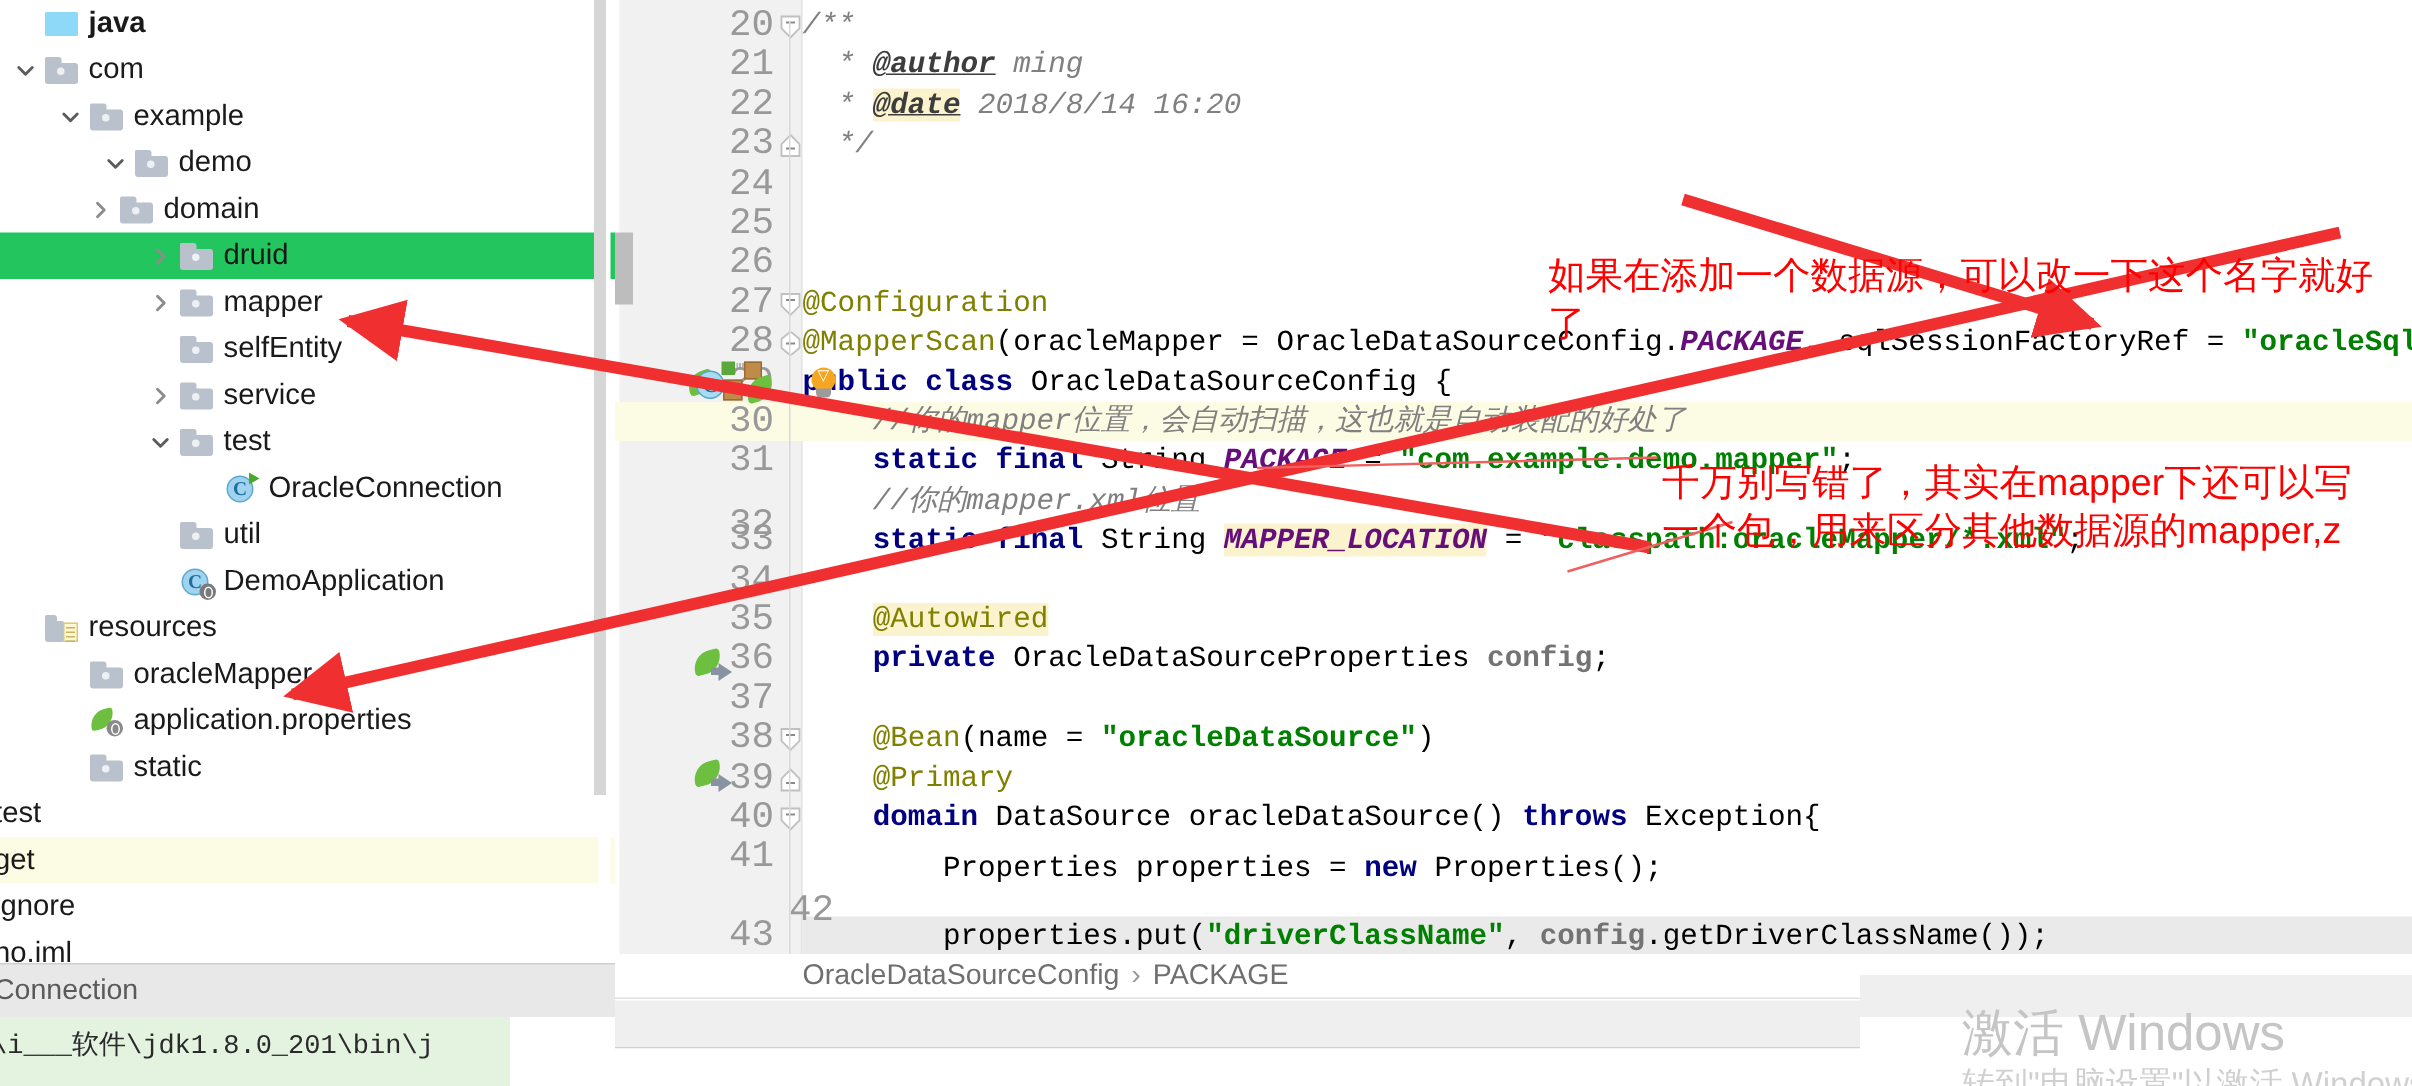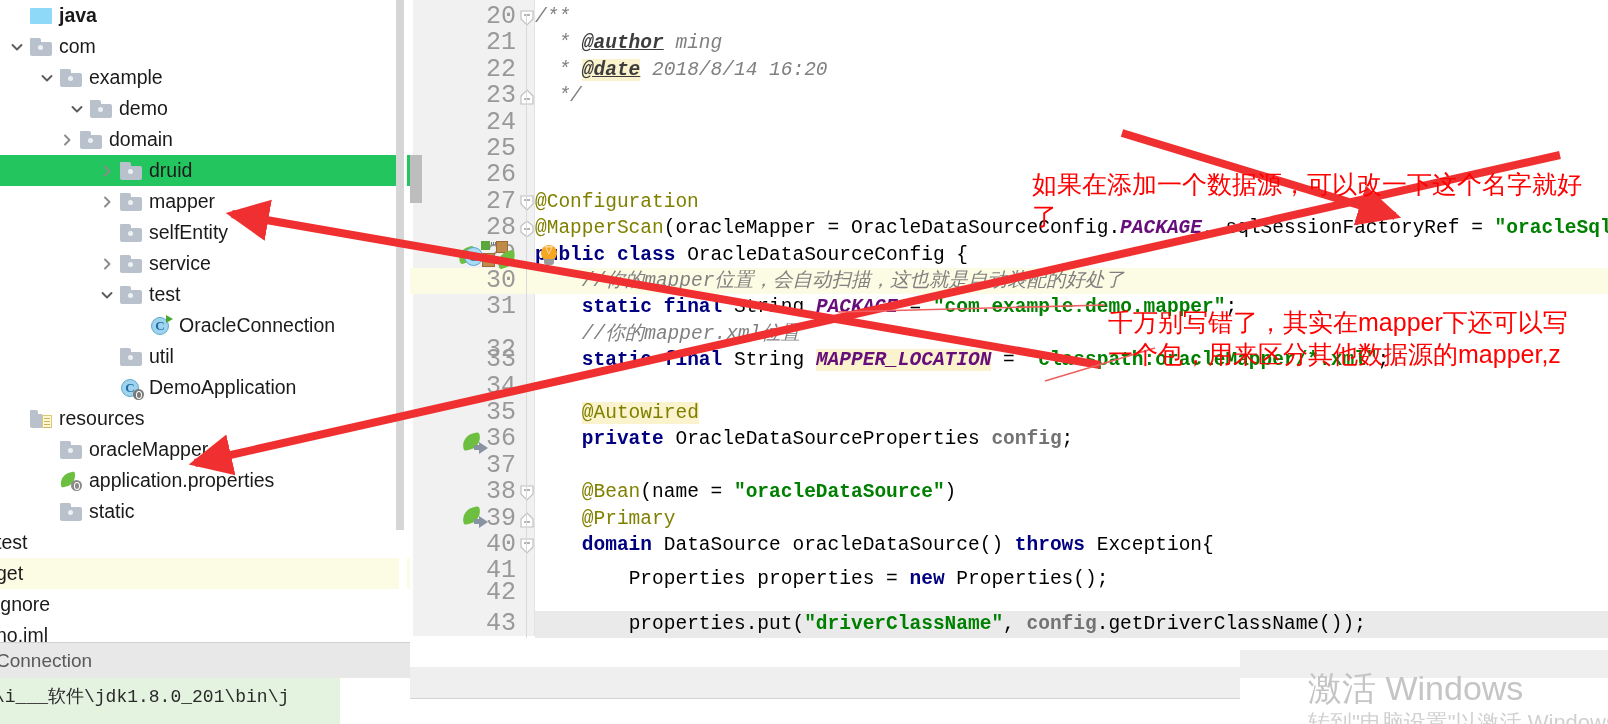--- a/index.html
+++ b/index.html
@@ -672,21 +672,21 @@
         <div class="lnum" style="top: 320.8px; margin-top: 16px;">32</div>
         <div class="lnum" style="top: 347.2px;">33</div>
         <div class="lnum" style="top: 373.6px;">34</div>
         <div class="lnum" style="top: 400px;">35</div>
         <div class="lnum" style="top: 426.4px;">36</div>
         <div class="lnum" style="top: 452.8px;">37</div>
         <div class="lnum" style="top: 479.2px;">38</div>
         <div class="lnum" style="top: 505.6px;">39</div>
         <div class="lnum" style="top: 532px;">40</div>
         <div class="lnum" style="top: 558.4px;">41</div>
-        <div class="lnum" style="top: 580px;">42</div>
+        <div class="lnum" style="top: 594px; margin-left: 40px;">42</div>
         <div class="lnum" style="top: 611.2px;">43</div>
       </div>
     <div id="folds">
         <div class="fold" style="left: 108px; top: 10px;">
           <svg width="18" height="16" viewBox="0 0 18 16">
             <path d="M3 1 h12 v8 l-6 6 l-6 -6 z" fill="#fff" stroke="#c0c0c0" stroke-width="1.2"></path>
             <line x1="6" y1="5" x2="12" y2="5" stroke="#8a8a8a" stroke-width="1.3"></line>
           </svg>
         </div>
         <div class="fold" style="left: 108px; top: 89.2px;">
@@ -772,20 +772,25 @@
       <div class="lf"></div>
         <div class="arrbar"></div>
         <div class="arr"></div>
     </div>
     <div class="gutter-icon bean-icon" style="left:52px; top:484px;">
       <div class="lf"></div>
         <div class="arrbar"></div>
         <div class="arr"></div>
     </div>
 
+    <div id="breadcrumb">
+      <span>OracleDataSourceConfig</span>
+      <span class="sep">›</span>
+      <span>PACKAGE</span>
+    </div>
 
     <div id="editor-bottom-bar"></div>
     <div id="editor-bottom-bar2"></div>
   </div>
 
   <svg id="annotations" viewBox="0 0 1608 724" width="1608" height="724">
     <defs>
       <marker id="ah" markerWidth="6" markerHeight="6" refX="4.6" refY="3" orient="auto" markerUnits="strokeWidth">
         <path d="M0,0.4 L5.4,3 L0,5.6 z" fill="#f03030"></path>
       </marker>

